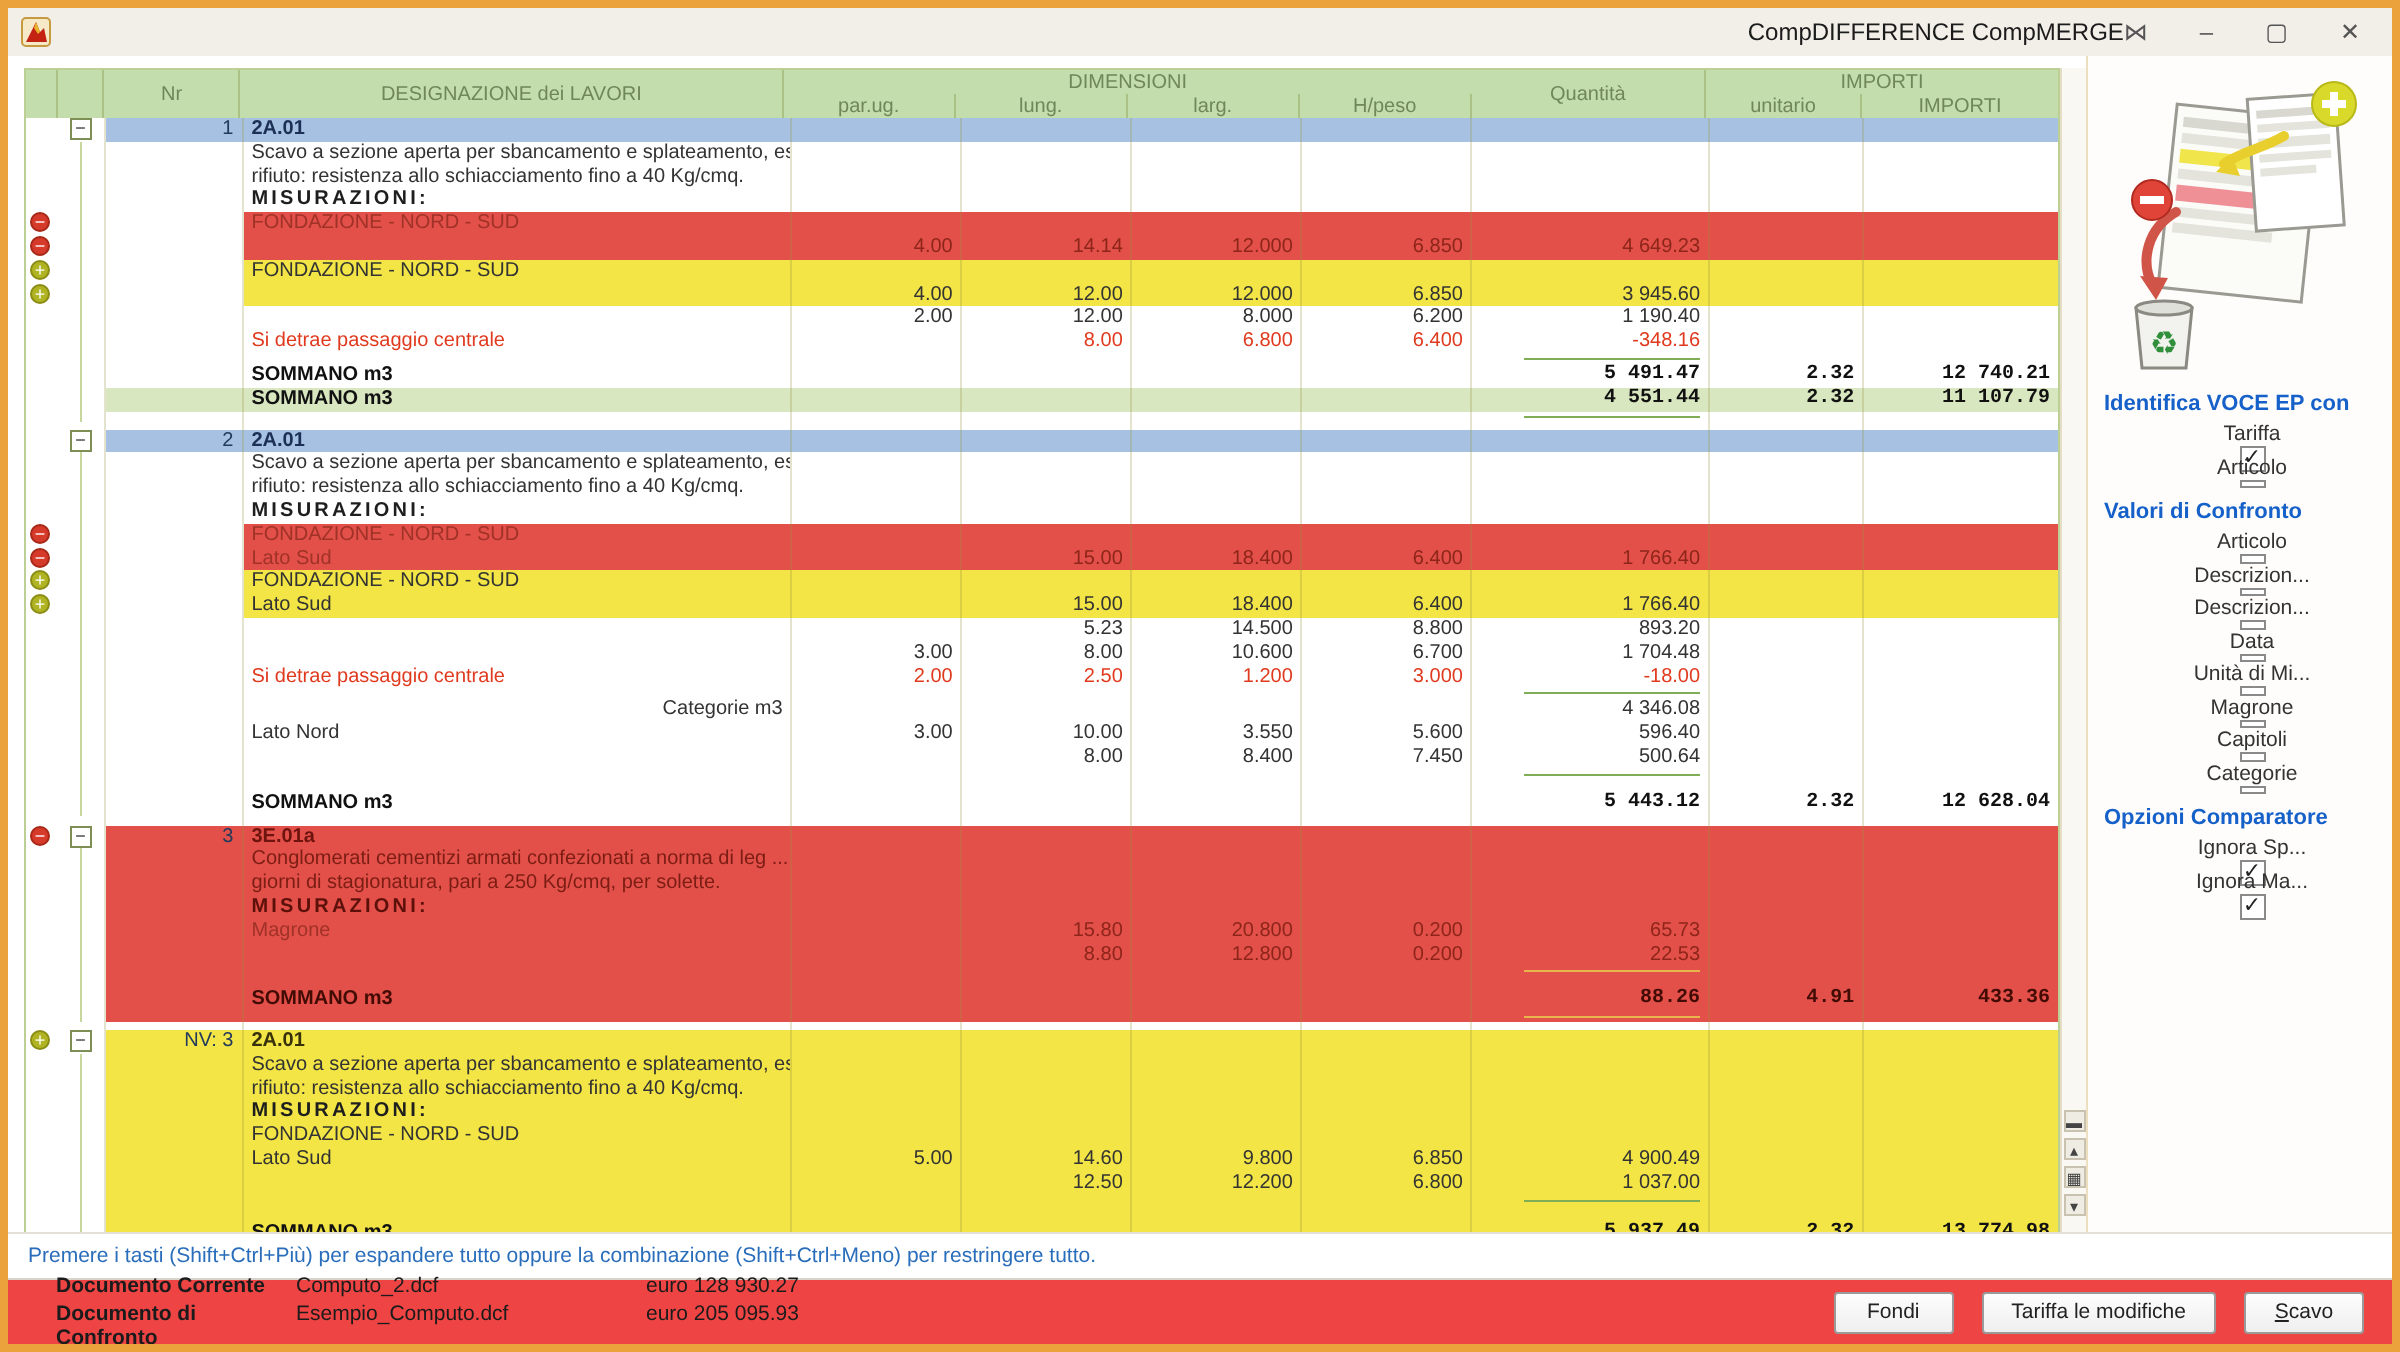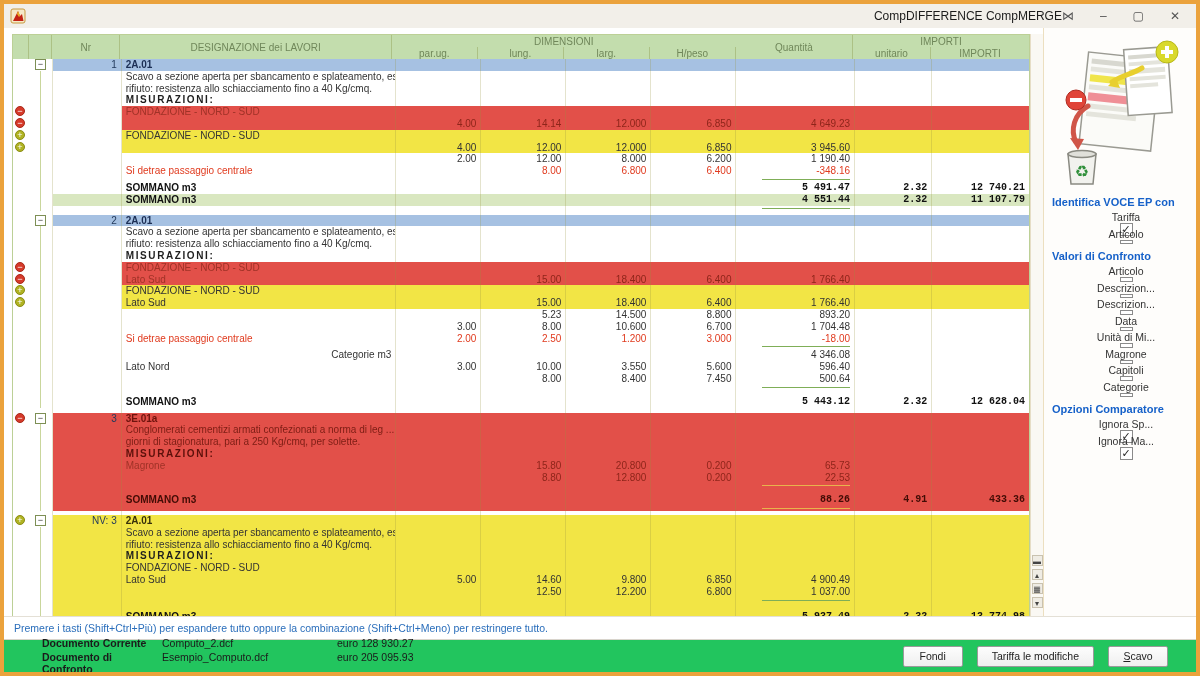--- a/index.html
+++ b/index.html
@@ -79,22 +79,22 @@
   .sidebar{flex:1;background:#fefdfb;padding:8px 12px 0 8px;box-sizing:border-box;font-size:10.5px;}
   .illus{width:128px;height:150px;margin:2px auto 8px auto;display:block;}
   .sb-title{color:#1661c9;font-weight:bold;font-size:11px;margin:6px 0 3px 0;}
   .sb-item{display:flex;align-items:center;height:16.5px;padding-left:16px;flex-direction:column;}
   .sb-label{flex:1;color:#333;}
   .cb{width:13px;height:13px;box-sizing:border-box;border:1px solid #8a8a8a;background:#fff;
     font-size:11px;line-height:11px;text-align:center;color:#222;}
   
   .hintbar{height:22px;flex:0 0 auto;display:flex;align-items:center;padding:0 10px;
     font-size:10.5px;color:#2a6ebb;border-top:1px solid #e4e0d6;background:#fff;}
-  .footer{height:32px;flex:0 0 auto;background:#22c55e;border-top:1px solid #d8d4cc;
-    display:flex;align-items:center;padding:0 24px;}
+  .footer{height:32px;flex:0 0 auto;background:#ef4444;border-top:1px solid #d8d4cc;
+    display:flex;align-items:center;padding:0 10px;}
   .docs{display:grid;grid-template-columns:120px 175px auto;font-size:10.5px;color:#1b1b1b;row-gap:2px;margin-left:14px;}
   .doc-label{font-weight:bold;}
   .buttons{margin-left:auto;display:flex;gap:14px;margin-right:4px;}
   .btn{min-width:60px;height:21px;background:linear-gradient(#fdfdfd,#efefef);border:1px solid #9a9a9a;
     border-radius:2px;font-size:10.5px;color:#222;display:flex;align-items:center;justify-content:center;
     padding:0 14px;font-family:"Liberation Sans",sans-serif;}
   .btn span{display:block;}
   .btn-cancel span::first-letter{text-decoration:underline;}
 </style>
 </head>

